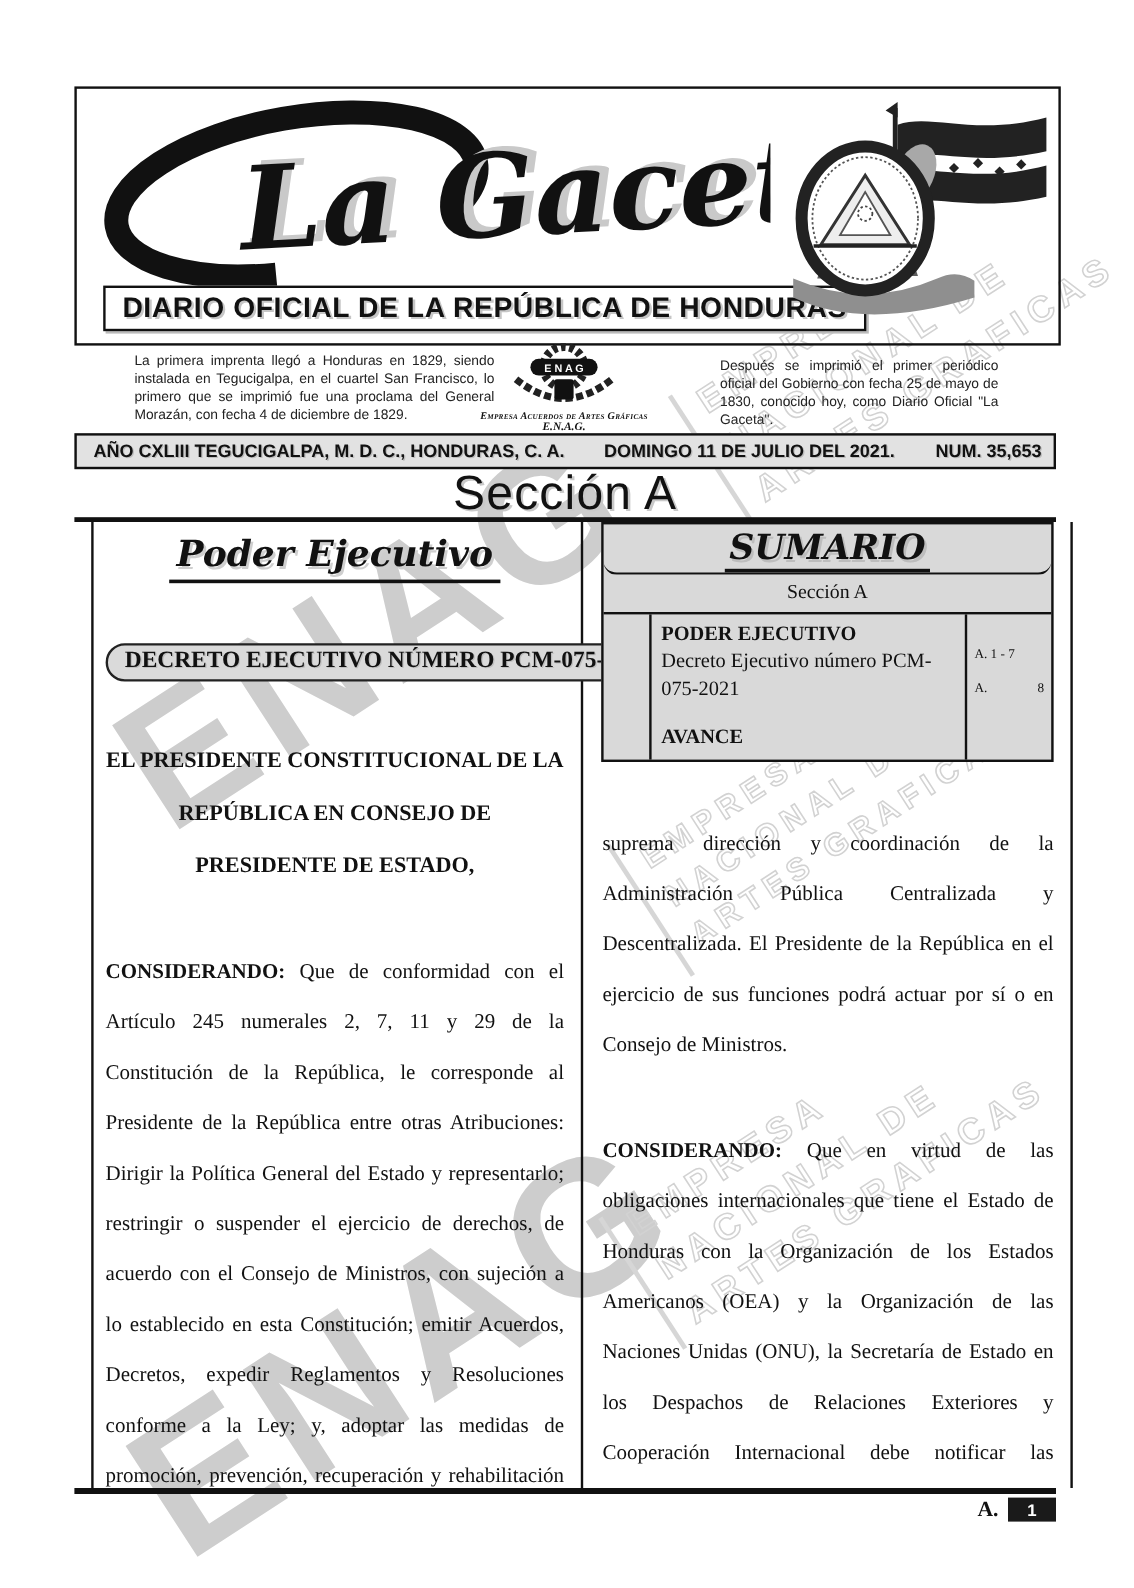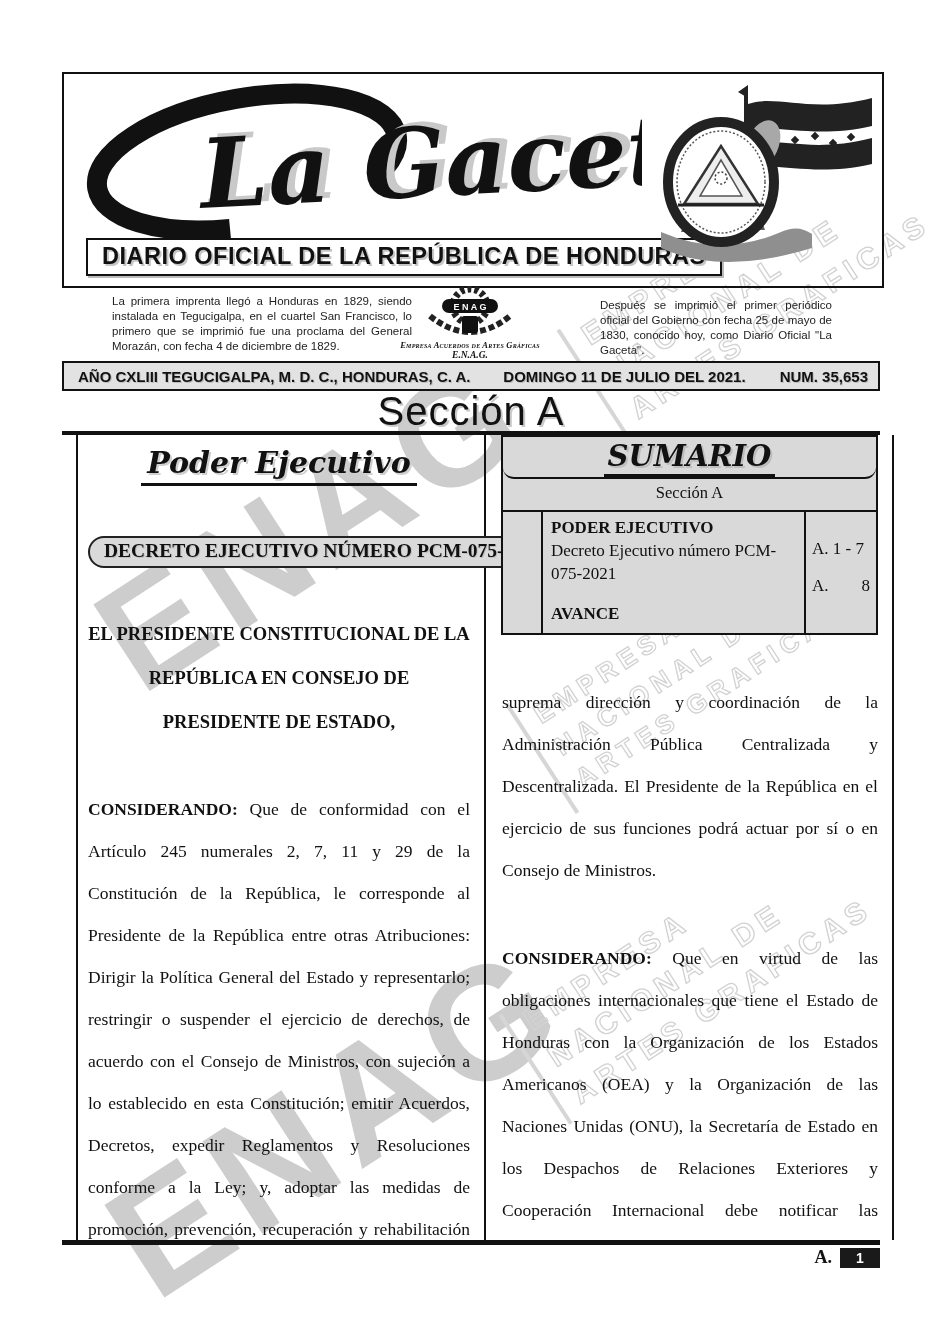--- a/index.html
+++ b/index.html
@@ -83,21 +83,21 @@
              font-style:italic;font-size:29px;padding:2px 0 4px;border-bottom:2px solid #111;
              text-shadow:2px 2px 0 #bdbdbd;border-radius:11px;}
   .sum-title span{border-bottom:3px solid #111;padding:0 4px 1px;}
   .sum-sub{text-align:center;font-size:16.5px;line-height:22px;padding:3px 0 6px;
            border-bottom:2px solid #111;}
   .sum-body{display:flex;min-height:88px;}
   .sum-spacer{width:38px;border-right:2px solid #111;}
   .sum-main{flex:1;padding:4px 8px 8px;font-size:17px;line-height:23px;}
   .sum-main .h{font-weight:bold;}
   .sum-main .gap{height:17px;}
-  .sum-pages{width:72px;border-left:2px solid #111;font-size:17px;padding:4px 6px 8px;
+  .sum-pages{width:72px;border-left:2px solid #111;font-size:11px;padding:4px 6px 8px;
              box-sizing:border-box;}
   .sum-pages .p1{margin-top:23px;white-space:nowrap;}
   .sum-pages .p2{margin-top:17px;display:flex;justify-content:space-between;}
 
   
   .bottom-rule{position:absolute;z-index:2;left:62px;top:1240px;width:818px;height:5px;background:#111;}
   .pagefoot{position:absolute;z-index:2;left:62px;top:1247px;width:818px;display:flex;
             justify-content:flex-end;align-items:center;gap:8px;}
   .pagefoot .sec{font-weight:bold;font-size:18px;}
   .pagefoot .num{width:40px;height:20px;background:#1a1a1a;color:#fff;

